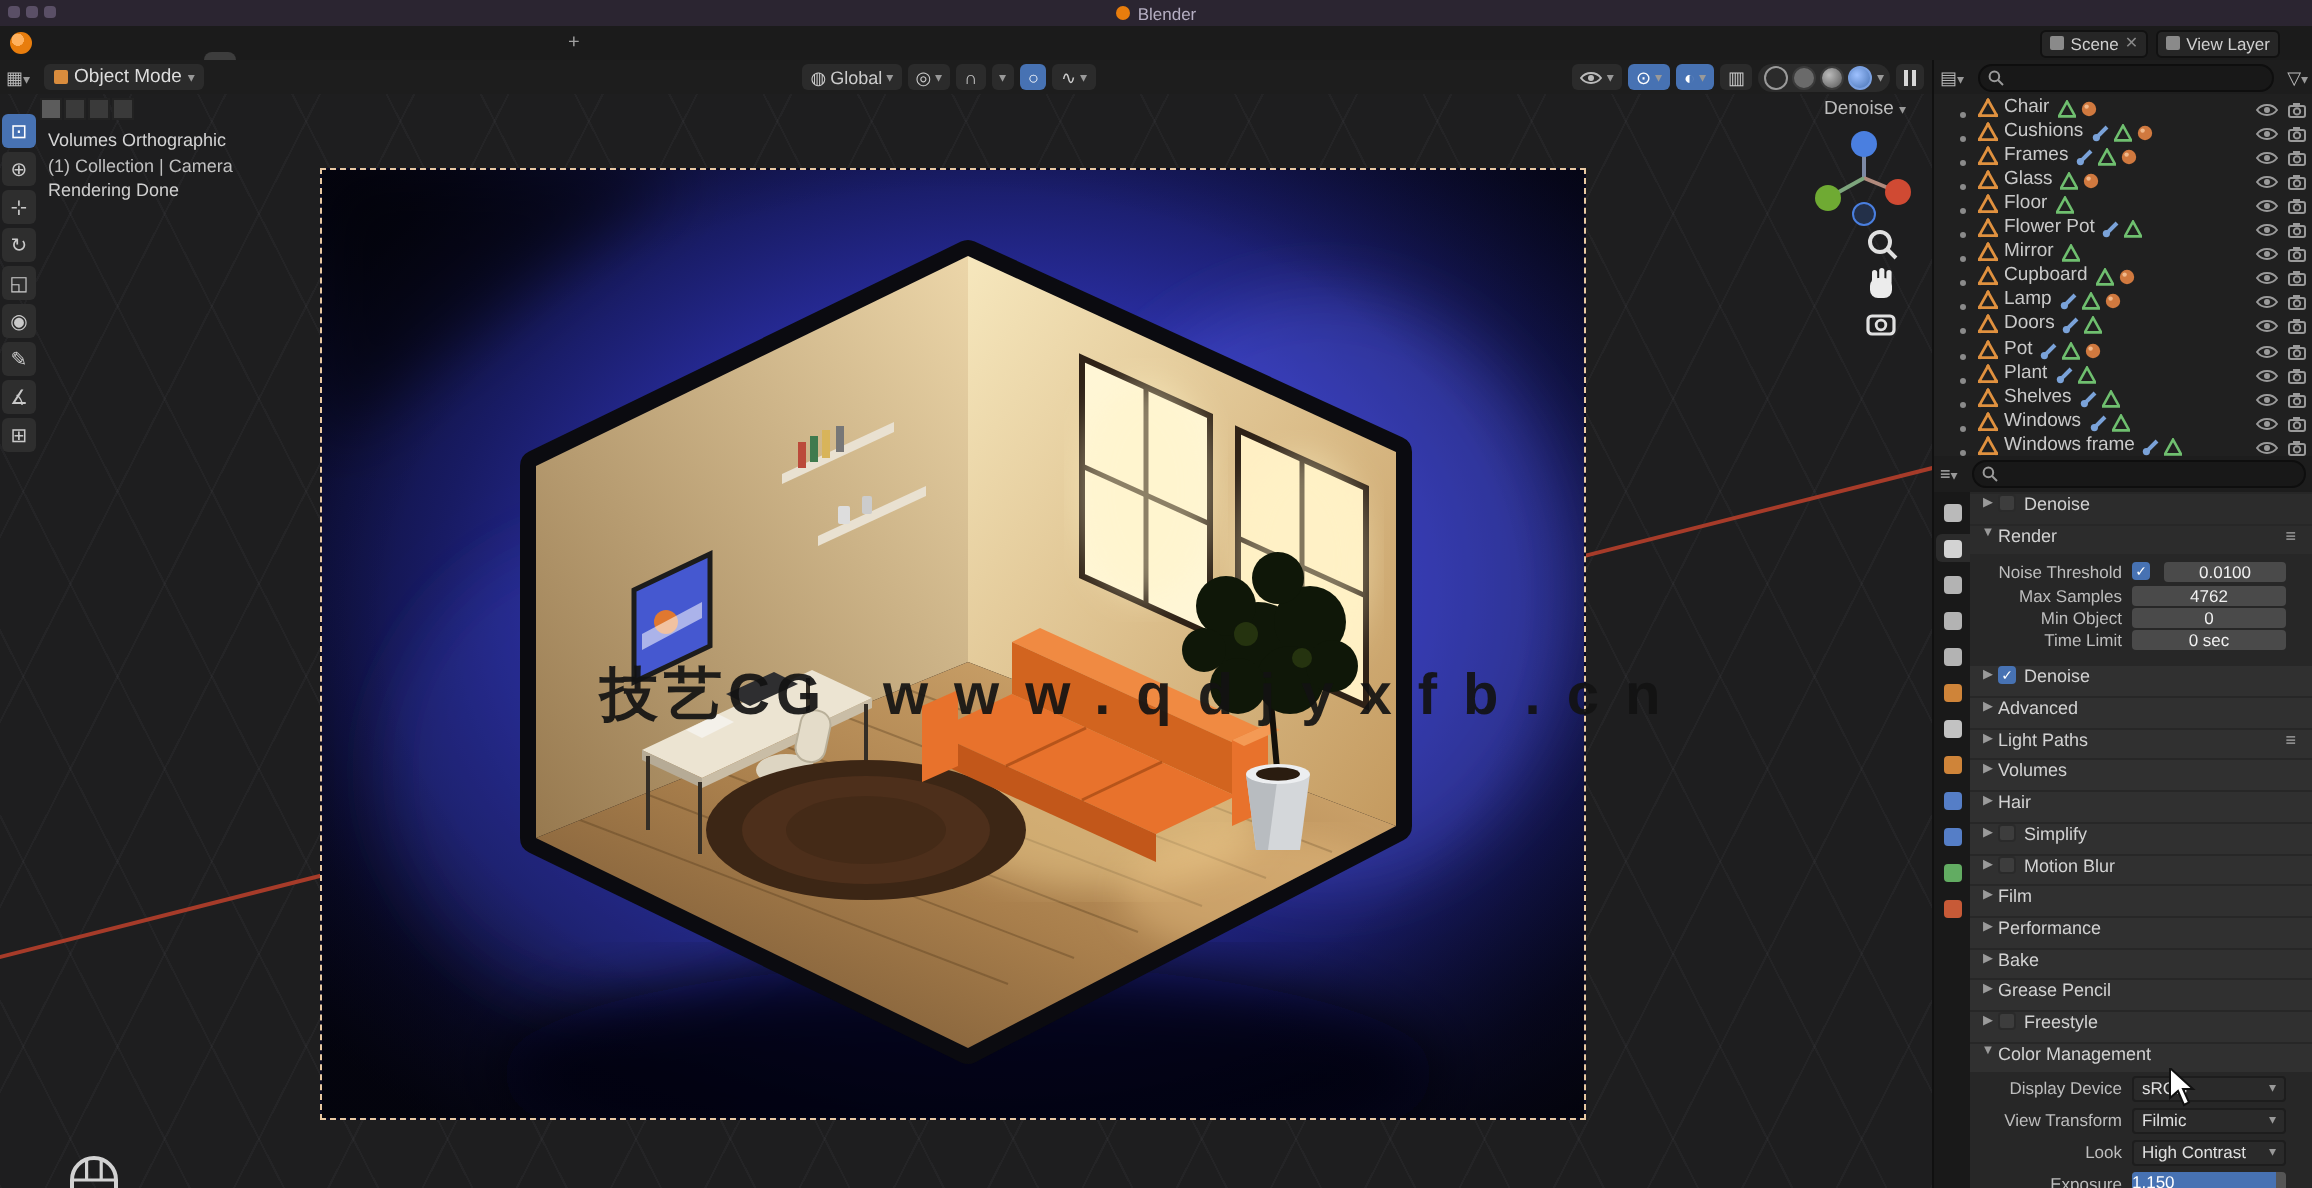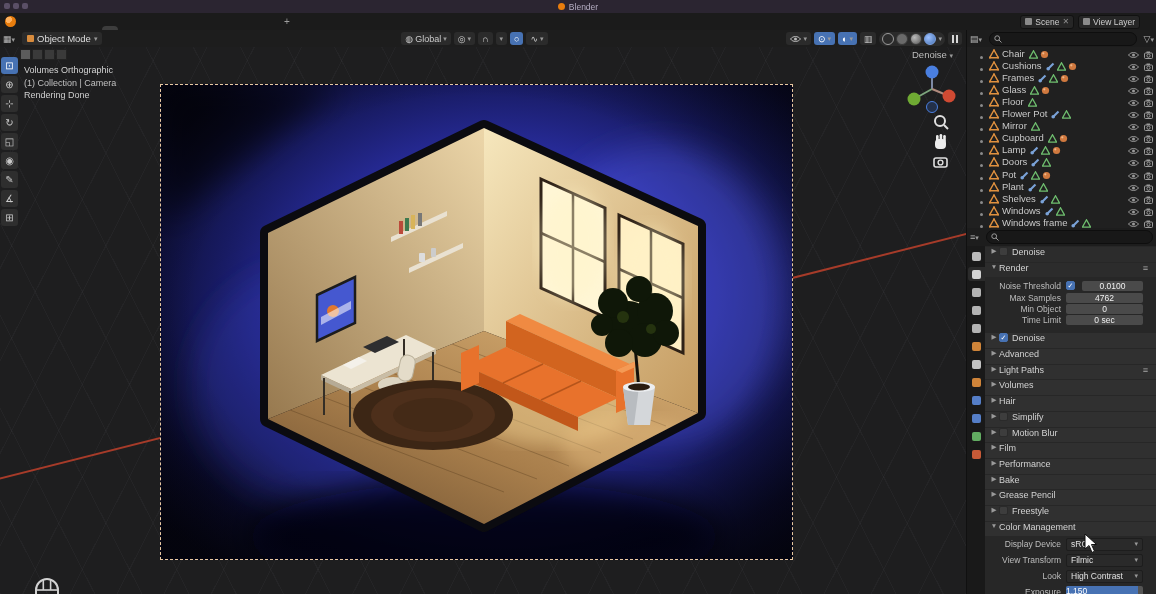--- a/index.html
+++ b/index.html
@@ -389,20 +389,23 @@
         <rect x="40" y="76" width="2.6" height="7" rx="1.3" fill="#ececec"></rect>
         <rect x="43.6" y="75" width="2.6" height="7" rx="1.3" fill="#ececec"></rect>
         <rect x="47.2" y="76" width="2.6" height="7" rx="1.3" fill="#ececec"></rect>
       </g>
       <g>
         <rect x="38" y="99" width="13" height="9" rx="2" fill="none" stroke="#e0e0e0" stroke-width="1.6"></rect>
         <circle cx="44.5" cy="103.5" r="2.4" fill="none" stroke="#e0e0e0" stroke-width="1.4"></circle>
       </g>
     </svg>
 
+    <div class="abs watermark">
+      <span class="wm-cjk">技艺CG</span><span class="wm-url">www.qdjyxfb.cn</span>
+    </div>
 
     <svg class="abs mouse-ind" width="28" height="34" viewBox="0 0 28 34">
       <rect x="3" y="3" width="22" height="28" rx="11" fill="none" stroke="#d2d2d2" stroke-width="2"></rect>
       <line x1="10.3" y1="3.5" x2="10.3" y2="14" stroke="#d2d2d2" stroke-width="1.6"></line>
       <line x1="17.6" y1="3.5" x2="17.6" y2="14" stroke="#d2d2d2" stroke-width="1.6"></line>
       <line x1="3.5" y1="14" x2="24.5" y2="14" stroke="#d2d2d2" stroke-width="1.6"></line>
     </svg>
   </div>
 
   <div class="abs options-lbl"><span>Denoise</span> <span class="chev">▾</span></div>

